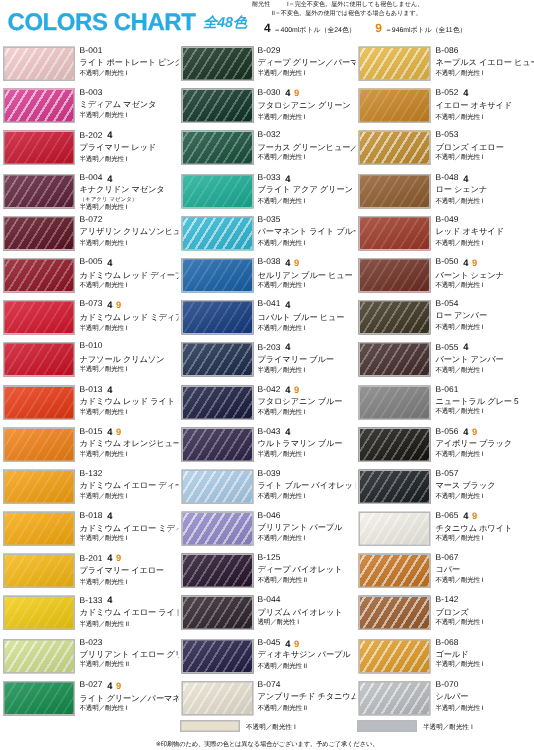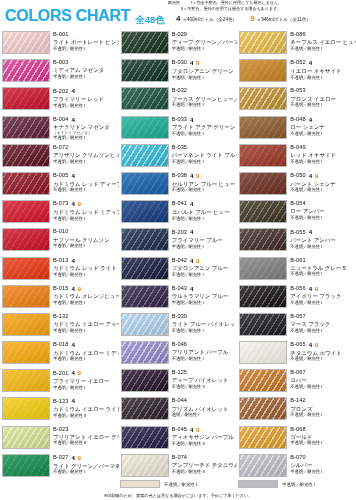--- a/index.html
+++ b/index.html
@@ -8,28 +8,28 @@
     background: #ffffff;
     font-family: "Liberation Sans", "DejaVu Sans", sans-serif;
     overflow: hidden;
   }
   .page { position: relative; width: 356px; height: 500px; background:#fff; }
 
   
   .header { position: relative; height: 30px; }
   .title-wrap {
     position: absolute; left: 5px; top: 8px;
-    display: flex; align-items: flex-end; gap: 5px;
+    display: flex; align-items: center; gap: 5px;
   }
   .title {
     font-size: 16px; font-weight: bold; letter-spacing: -0.3px;
     color: #29abe2; line-height: 1;
     -webkit-text-stroke: 0.2px #29abe2;
   }
-  .title-sub { font-size: 9.5px; font-weight: bold; color: #29abe2; line-height:1; }
+  .title-sub { font-size: 9.5px; font-weight: bold; color: #29abe2; line-height:1;font-style:italic; }
 
   .legend-block {
     position: absolute; right: 2px; top: 0px;
     text-align: left; width: 186px;
   }
   .legend-line {
     font-size: 4.1px; color: #1a1a1a; line-height: 1.55;
     white-space: nowrap; letter-spacing: -0.05px;
   }
   .legend-line.indent { padding-left: 13px; }

